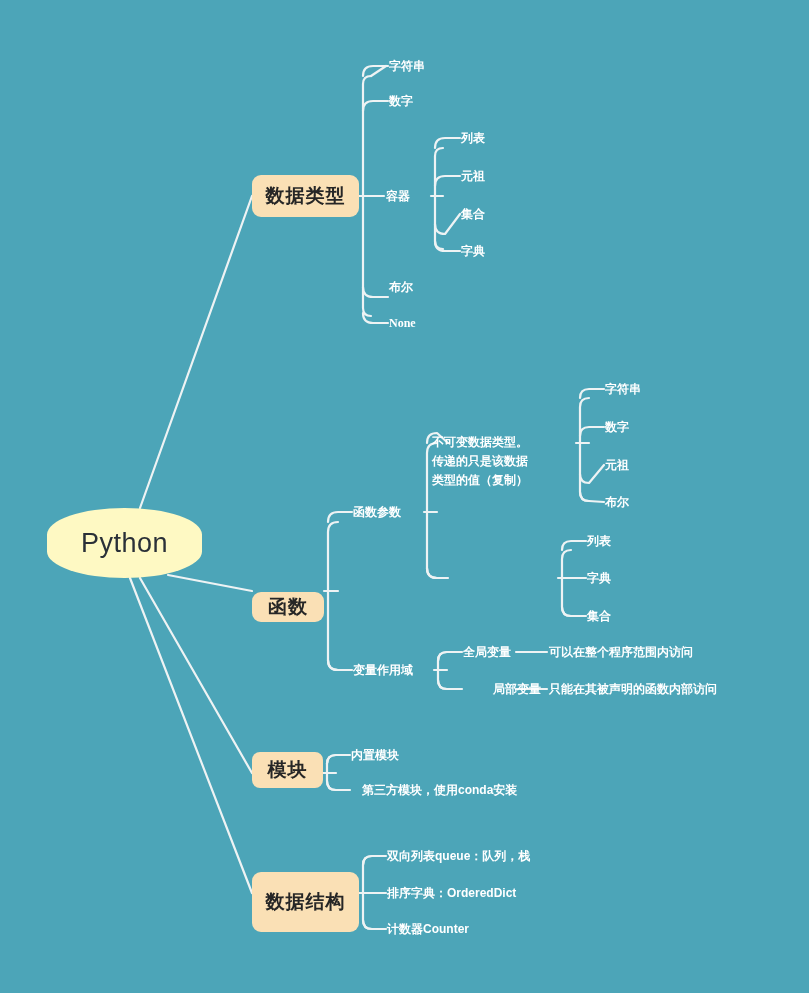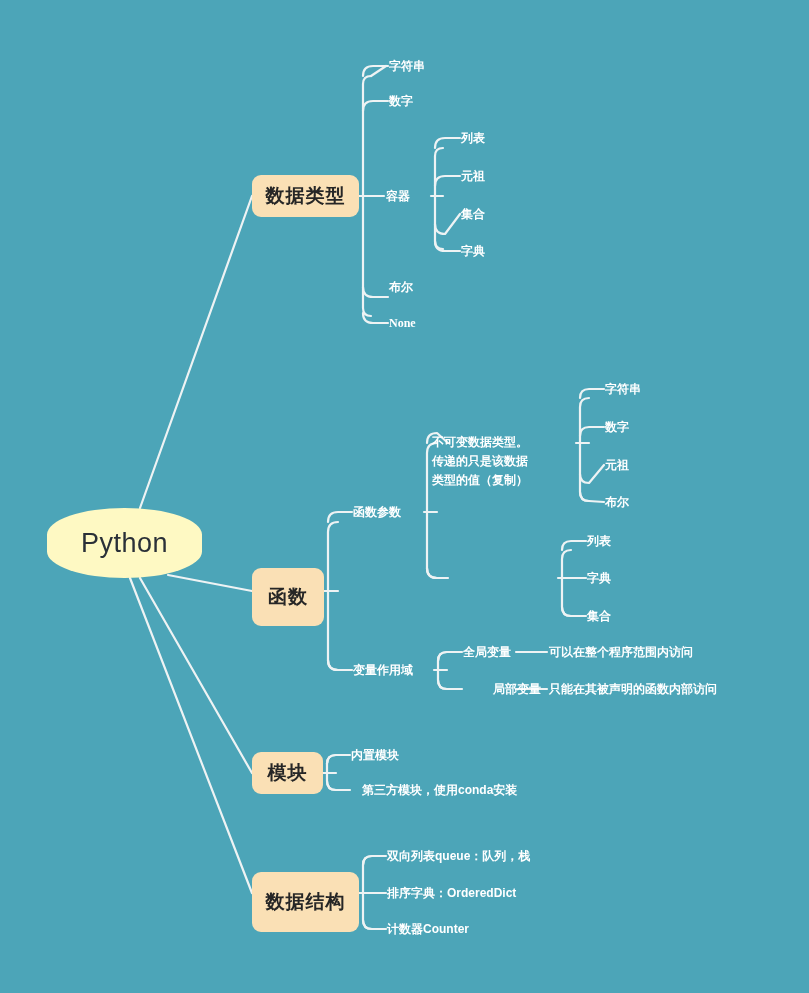--- a/index.html
+++ b/index.html
@@ -152,21 +152,21 @@
   <div class="node lbl b" style="left:461px;top:166px;height:20px;">
     <span>元祖</span>
   </div>
   <div class="node lbl b" style="left:461px;top:204px;height:20px;">
     <span>集合</span>
   </div>
   <div class="node lbl b" style="left:461px;top:241px;height:20px;">
     <span>字典</span>
   </div>
 
-  <div class="node box" style="left:252px;top:568px;width:72px;height:58px;">
+  <div class="node box" style="left:252px;top:592px;width:72px;height:30px;">
     <span>函数</span>
   </div>
 
   <div class="node lbl b" style="left:353px;top:502px;height:20px;">
     <span>函数参数</span>
   </div>
 
   <div class="node lbl b multi" style="left:432px;top:414px;width:120px;">
     <span>不可变数据类型。
 传递的只是该数据
@@ -207,21 +207,21 @@
   <div class="node lbl b" style="left:549px;top:642px;height:20px;justify-content:flex-end;">
     <span>可以在整个程序范围内访问</span>
   </div>
   <div class="node lbl b" style="left:463px;top:679px;height:20px;margin-left:30px;">
     <span>局部变量</span>
   </div>
   <div class="node lbl b" style="left:549px;top:679px;height:20px;">
     <span>只能在其被声明的函数内部访问</span>
   </div>
 
-  <div class="node box" style="left:252px;top:752px;width:71px;height:42px;">
+  <div class="node box" style="left:252px;top:752px;width:71px;height:36px;border-radius:8px;">
     <span>模块</span>
   </div>
   <div class="node lbl b" style="left:351px;top:745px;height:20px;">
     <span>内置模块</span>
   </div>
   <div class="node lbl b" style="left:362px;top:780px;height:20px;">
     <span>第三方模块，使用conda安装</span>
   </div>
 
   <div class="node box" style="left:252px;top:872px;width:107px;height:60px;">

